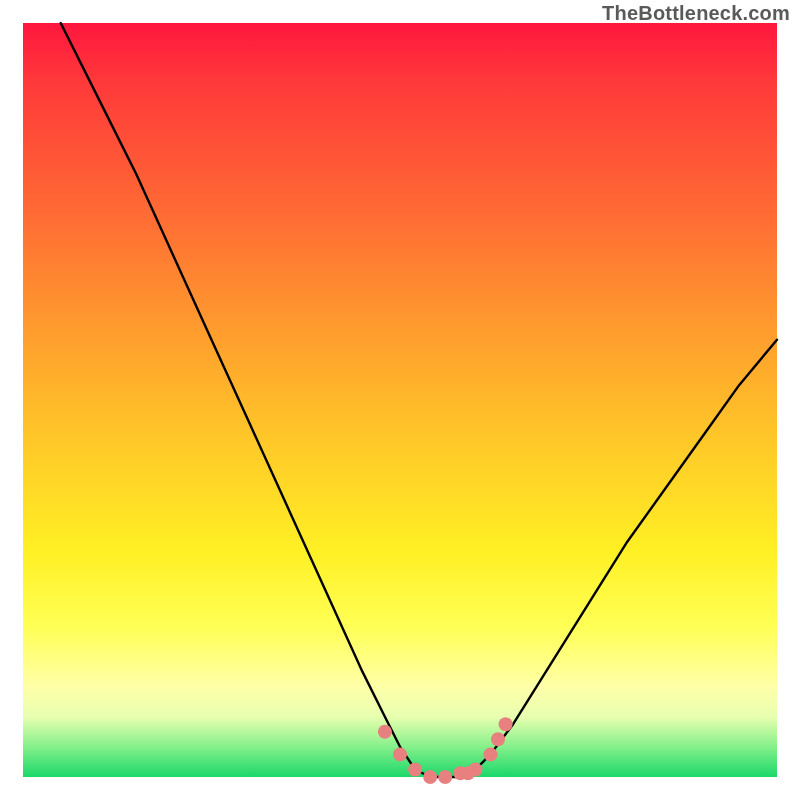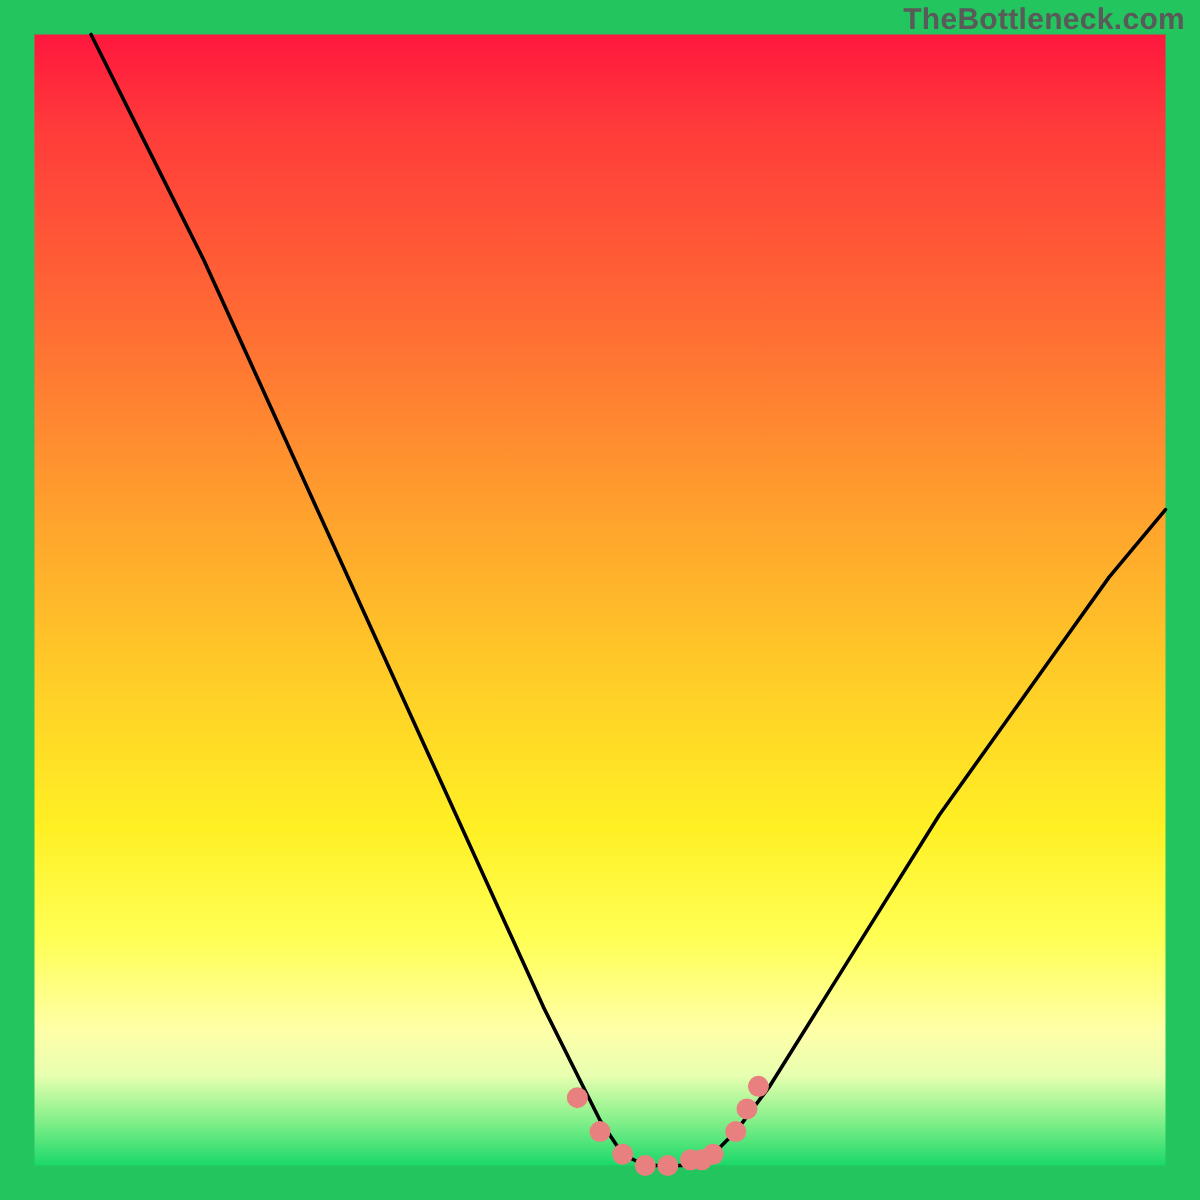--- a/index.html
+++ b/index.html
@@ -1,21 +1,21 @@
 <!DOCTYPE html>
 <html><head>
 <meta charset="utf-8">
 <style>
   * { margin: 0; padding: 0; box-sizing: border-box; }
   html, body { width: 800px; height: 800px; overflow: hidden; background: #000; }
   .frame {
     position: relative;
     width: 800px;
     height: 800px;
-    background: #22c55e;
+    background: #ffffff;
   }
   .plot-area {
     position: absolute;
     left: 23px;
     top: 23px;
     width: 754px;
     height: 754px;
     
     background: linear-gradient(to bottom,
       #ff173e 0%,

